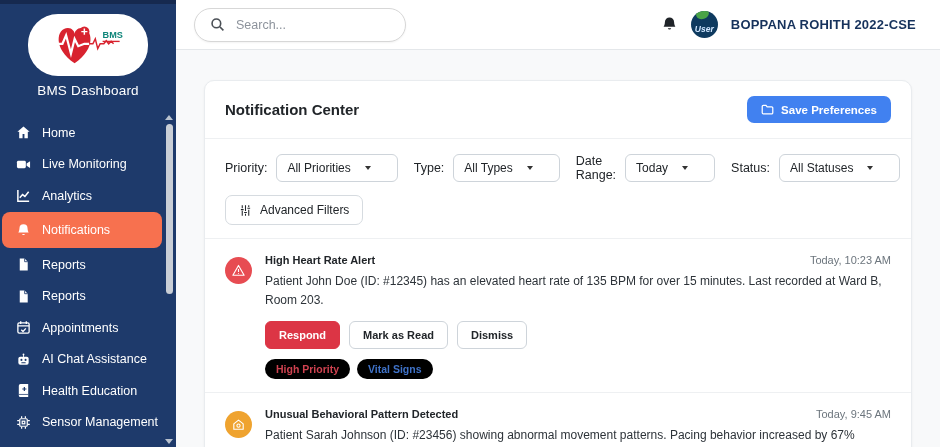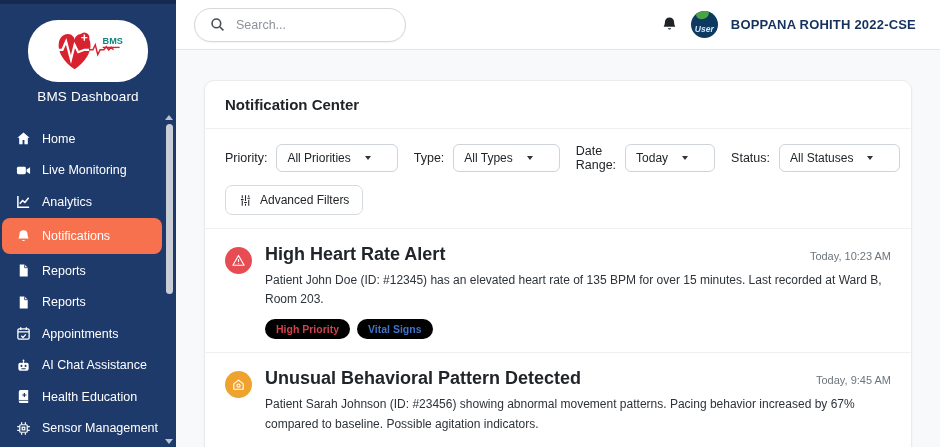--- a/index.html
+++ b/index.html
@@ -3,21 +3,21 @@
 <meta charset="utf-8">
 <style>
   * { box-sizing: border-box; margin: 0; padding: 0; }
   html,body { width:940px; height:447px; overflow:hidden; }
   body {
     font-family:"Liberation Sans", sans-serif;
     display:flex; background:#f8f9fa; color:#212529;
   }
   
   .sidebar { width:176px; flex-shrink:0; background:#1e3a6b; color:#fff; position:relative; border-top:4px solid #16294f; }
-  .logo-box { width:120px; height:62px; background:#fff; margin:16px auto 7px; display:flex; align-items:center; justify-content:center;border-radius:30px; }
+  .logo-box { width:120px; height:62px; background:#fff; margin:10px auto 7px; display:flex; align-items:center; justify-content:center;border-radius:30px; }
   .sidebar-title { text-align:center; font-weight:normal; font-size:13.5px; margin-bottom:16px; letter-spacing:.2px; }
   .nav { padding:2px 0; }
   .nav-item { display:flex; align-items:center; gap:11px; padding:7px 8px 7px 13px; margin:1.5px 14px 1.5px 2px; font-size:12.5px; border-radius:8px; cursor:pointer; white-space:nowrap; }
   .nav-item.active { background:#f7714f; padding-top:10px; padding-bottom:10px; }
   .nav-icon { width:16px; height:16px; flex-shrink:0; display:flex; align-items:center; justify-content:center; }
   .nav-icon svg { width:15px; height:15px; }
   
   .sb-thumb { position:absolute; right:3px; top:120px; width:7px; height:170px; background:#c9ced6; border-radius:4px; }
   .sb-arrow { position:absolute; right:3px; width:0; height:0; border-left:4px solid transparent; border-right:4px solid transparent; }
   .sb-arrow.up { top:111px; border-bottom:5px solid #b9c2cf; }
@@ -50,21 +50,21 @@
   .select { display:flex; align-items:center; gap:14px; border:1px solid #ced4da; border-radius:6px; padding:6px 26px 6px 10px; font-size:12px; color:#212529; background:#fff; cursor:pointer; white-space:nowrap; }
   .chev { width:0; height:0; border-left:3.5px solid transparent; border-right:3.5px solid transparent; border-top:4.5px solid #333; }
   .adv-btn { margin-top:13px; display:inline-flex; align-items:center; gap:8px; border:1px solid #d6dbe0; border-radius:7px; padding:7px 13px; font-family:inherit; font-size:12px; color:#212529; background:#fff; cursor:pointer; }
   .adv-btn svg { width:13px; height:13px; }
   
   .notif { display:flex; gap:13px; padding:15px 20px 13px; border-bottom:1px solid #eef0f2; }
   .notif-icon { width:27px; height:27px; border-radius:50%; display:flex; align-items:center; justify-content:center; flex-shrink:0; margin-top:3px; }
   .notif-icon svg { width:15px; height:15px; }
   .notif-body { flex:1; min-width:0; }
   .notif-head { display:flex; justify-content:space-between; align-items:baseline; }
-  .notif-title { font-size:18px; font-weight:600; color:#212529; }
+  .notif-title { font-size:11px; font-weight:600; color:#212529; }
   .notif-time { font-size:11px; color:#6c757d; flex-shrink:0; margin-left:12px; }
   .notif-desc { font-size:12px; color:#2d3339; line-height:1.6; margin-top:6px; }
   .notif-actions { display:flex; gap:9px; margin-top:11px; }
   .notif-actions button { font-family:inherit; font-size:11px; font-weight:bold; padding:7px 13px; border-radius:6px; cursor:pointer; }
   .btn-danger { background:#dc3545; color:#fff; border:1px solid #dc3545; }
   .btn-outline { background:#fff; color:#212529; border:1px solid #ced4da; }
   .notif-tags { display:flex; gap:7px; margin-top:10px; }
   .tag { font-size:10.5px; font-weight:bold; padding:4px 11px; border-radius:10px; }
   
   .logo-svg text { font-family:"Liberation Sans", sans-serif; }
@@ -220,20 +220,28 @@
         <span>User</span>
       </div>
       <div class="user-name">BOPPANA ROHITH 2022-CSE</div>
     </div>
   </header>
 
   <div class="content">
     <section class="card">
       <div class="card-header">
         <h2 class="card-title">Notification Center</h2>
+        <button class="btn-primary">
+          <span style="display:flex">
+              <svg viewBox="0 0 16 16" fill="none" stroke="#ffffff" stroke-width="1.5">
+                <path d="M1.5 4.2a1.4 1.4 0 0 1 1.4-1.4h3.2l1.5 1.9h5.5a1.4 1.4 0 0 1 1.4 1.4v6a1.4 1.4 0 0 1-1.4 1.4H2.9a1.4 1.4 0 0 1-1.4-1.4z"></path>
+              </svg>
+            </span>
+          <span>Save Preferences</span>
+        </button>
       </div>
 
       <div class="filters">
         <div class="filter-row">
           <div class="filter-group">
               <span class="filter-label">Priority:</span>
               <div class="select">
                 <span>All Priorities</span>
                 <span class="chev"></span>
               </div>
@@ -279,20 +287,25 @@
                 <path d="M8 6.4v3.2"></path>
                 <circle cx="8" cy="11.3" r=".55" fill="#ffffff" stroke="none"></circle>
               </svg>
             </div>
             <div class="notif-body">
               <div class="notif-head">
                 <h3 class="notif-title">High Heart Rate Alert</h3>
                 <span class="notif-time">Today, 10:23 AM</span>
               </div>
               <p class="notif-desc">Patient John Doe (ID: #12345) has an elevated heart rate of 135 BPM for over 15 minutes. Last recorded at Ward B, Room 203.</p>
+              <div class="notif-actions">
+                <button class="btn-danger">Respond</button>
+                <button class="btn-outline">Mark as Read</button>
+                <button class="btn-outline">Dismiss</button>
+              </div>
               <div class="notif-tags">
                 <span class="tag" style="background: #000000; color: rgb(207, 66, 80);">High Priority</span>
                 <span class="tag" style="background: #000000; color: rgb(63, 114, 200);">Vital Signs</span>
               </div>
             </div>
           </article>
           <article class="notif">
             <div class="notif-icon" style="background: rgb(239, 163, 47);">
               <svg viewBox="0 0 16 16" fill="none" stroke="#ffffff" stroke-width="1.2" stroke-linejoin="round">
                 <path d="M3 7.3 8 3.3l5 4V13H3z"></path>

